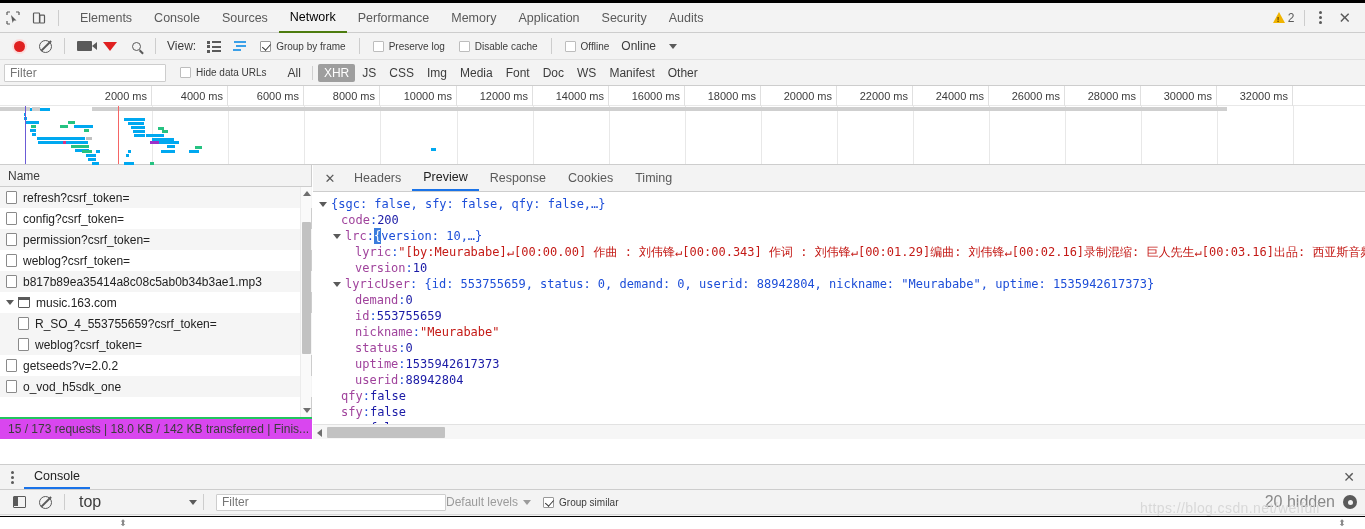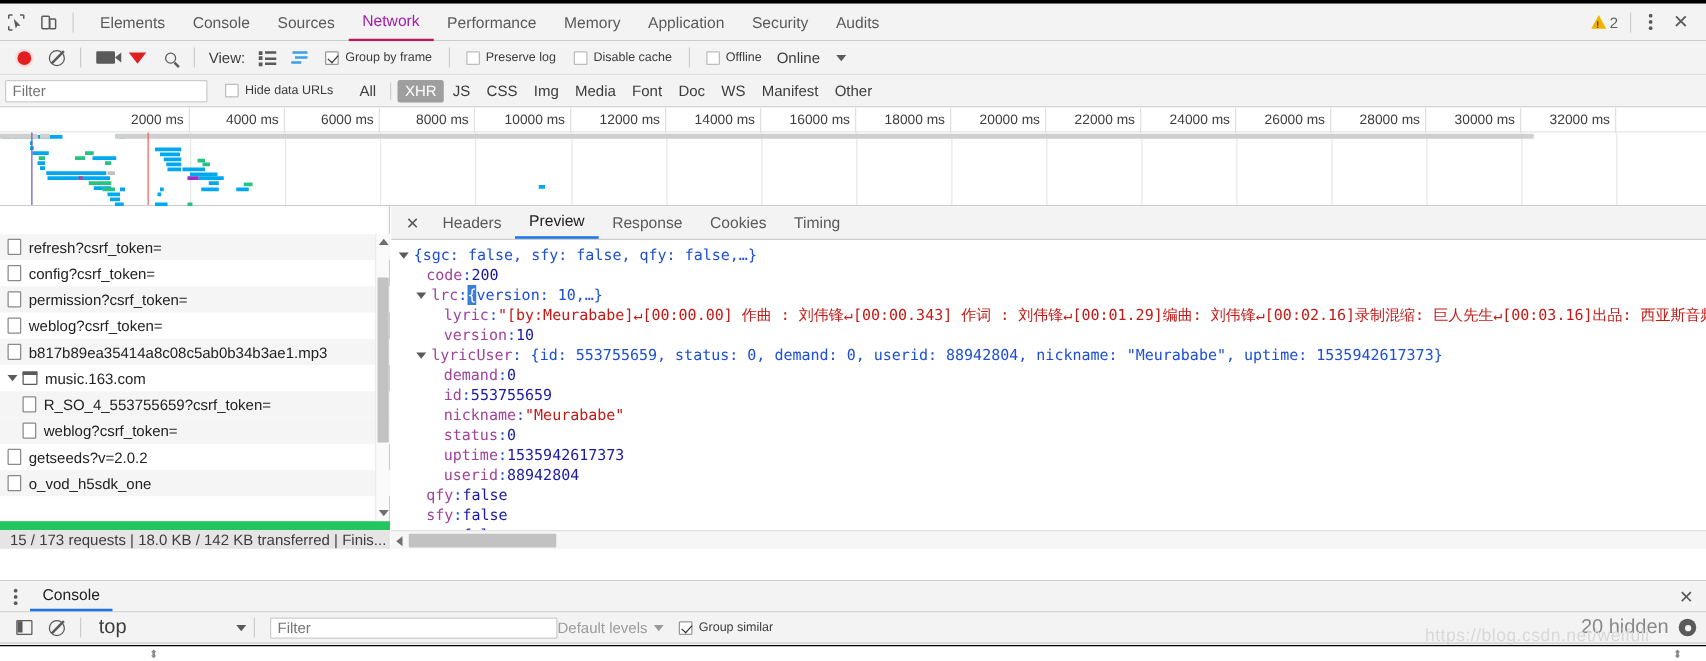--- a/index.html
+++ b/index.html
@@ -24,21 +24,21 @@
     background:#f3f3f3; border-bottom:1px solid #cdcdcd;
     display:flex; align-items:center;
   }
   .icnbtn { width:26px; height:26px; display:flex; align-items:center; justify-content:center; cursor:pointer; }
   .vsep { width:1px; height:16px; background:#cdcdcd; margin:0 6px; }
   .tabs { display:flex; align-items:stretch; height:30px; margin-left:4px; }
   .tab {
     padding:0 11px; height:30px; display:flex; align-items:center;
     font-size:12.5px; color:#5a5a5a; cursor:pointer; white-space:nowrap;
   }
-  .tab.active { color:#a21caf; border-bottom:2px solid #be185d; }
+  .tab.active { color:#000000; border-bottom:2px solid #4d7c0f; }
   .tabbar-right { margin-left:auto; display:flex; align-items:center; padding-right:6px; }
   .warnbadge { display:flex; align-items:center; gap:3px; font-size:12px; color:#5a5a5a; margin-right:4px; }
   .tri-warn { width:0;height:0;border-left:6px solid transparent;border-right:6px solid transparent;border-bottom:11px solid #f0b400; position:relative; }
   .tri-warn::after{content:"!";position:absolute;left:-2px;top:3px;font-size:8px;color:#5a3b00;font-weight:bold;}
   .kebab { display:flex; flex-direction:column; gap:2px; padding:0 8px; cursor:pointer; }
   .kebab i { width:3px;height:3px;background:#5a5a5a;border-radius:50%; display:block;}
   .closex { padding:0 8px; font-size:15px; color:#5a5a5a; cursor:pointer; line-height:1;}
 
   
   .nettoolbar {
@@ -109,21 +109,21 @@
   .row.indent { padding-left:18px; }
   .docico { width:11px;height:13px;border:1px solid #8a8a8a;background:#fff;margin-right:6px;flex:none;border-radius:1px;}
   .frameico { width:12px;height:10px;border:1.4px solid #5a5a5a;margin-right:6px;flex:none;border-radius:1px;position:relative;}
   .frameico::after{content:"";position:absolute;left:-1.4px;top:-1.4px;width:12px;height:2.6px;background:#5a5a5a;}
   .twisty { width:0;height:0;border-left:4.5px solid transparent;border-right:4.5px solid transparent;border-top:5px solid #5a5a5a;margin-right:4px;flex:none;}
   .vscroll { position:absolute;right:0;top:22px;width:11px;height:230px;background:#fafafa;border-left:1px solid #ececec;}
   .vthumb { position:absolute;left:1px;top:35px;width:9px;height:132px;background:#c2c2c2;border-radius:1px;}
   .arw { position:absolute;left:1.5px;width:0;height:0;border-left:4px solid transparent;border-right:4px solid transparent;}
   .arw.up{top:4px;border-bottom:5px solid #6f6f6f;}
   .arw.dn{bottom:4px;border-top:5px solid #6f6f6f;}
-  .statusbar { position:absolute;bottom:0;left:0;width:312px;height:22px;background:#e5e5e5;border-top:7px solid #22c55e;
+  .statusbar { position:absolute;bottom:0;left:0;width:312px;height:22px;background:#d946ef;border-top:2px solid #22c55e;
                display:flex;align-items:center;padding-left:8px;font-size:12px;color:#3c3c3c;white-space:nowrap;overflow:hidden;}
 
   
   .rightpane { position:absolute; top:165px; left:313px; width:1052px; height:274px; background:#fff;}
   .dtabs { height:27px;background:#f3f3f3;border-bottom:1px solid #cdcdcd;display:flex;align-items:stretch;padding-left:4px;}
   .dclose { width:26px;display:flex;align-items:center;justify-content:center;font-size:13px;color:#5a5a5a;cursor:pointer;}
   .dtab { padding:0 11px;display:flex;align-items:center;font-size:12.5px;color:#5a5a5a;cursor:pointer;white-space:nowrap;}
   .dtab.active{color:#222;border-bottom:2px solid #1a73e8;}
   .jsonwrap { position:absolute;top:27px;left:0;width:1052px;height:232px;overflow:hidden;background:#fff;
               font-family:"DejaVu Sans Mono","Liberation Mono",monospace;font-size:12px;line-height:16px;white-space:nowrap;padding-top:4px;}
@@ -376,20 +376,21 @@
         <div class="bar c" style="left: 431px; top: 42px; width: 5px;"></div>
       </div>
     <div class="greybar" style="left:0px;width:30px"></div>
     <div class="greybar" style="left:32px;width:8px"></div>
     <div class="greybar" style="left:92px;width:1135px"></div>
     <div class="vline-blue" style="left:25px"></div>
     <div class="vline-red" style="left:118px"></div>
   </div>
 
   <div class="leftpane">
+    <div class="colhdr">Name</div>
     <div class="rows" id="req-rows">
         <div class="row alt">
           <span class="docico"></span>
           <span>refresh?csrf_token=</span>
         </div>
         <div class="row">
           <span class="docico"></span>
           <span>config?csrf_token=</span>
         </div>
         <div class="row alt">

